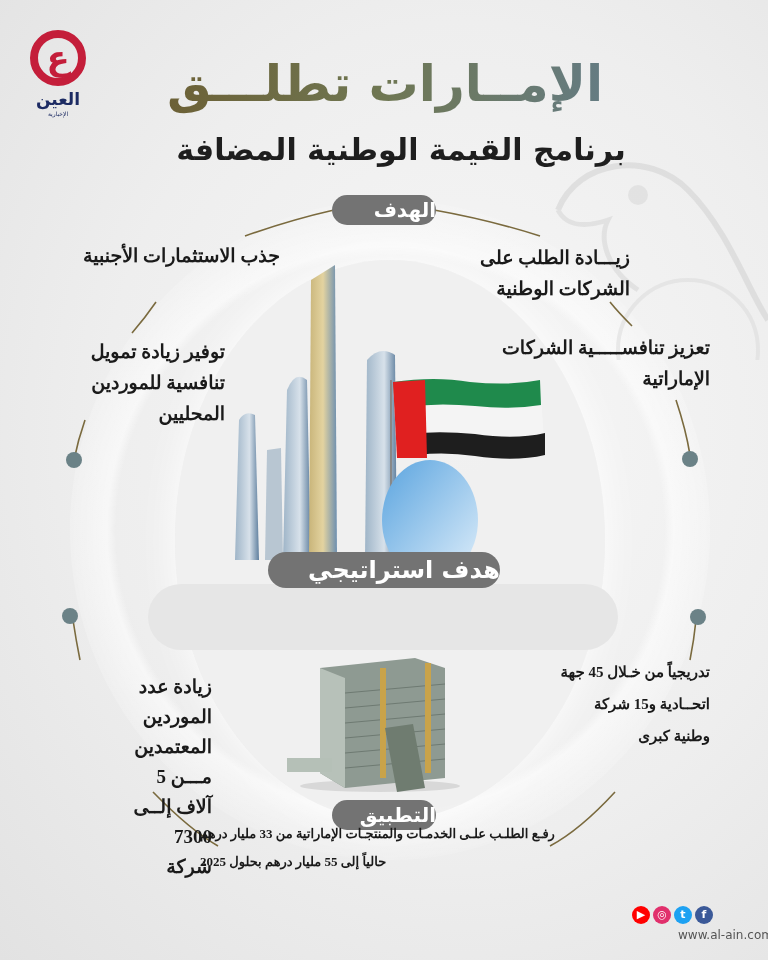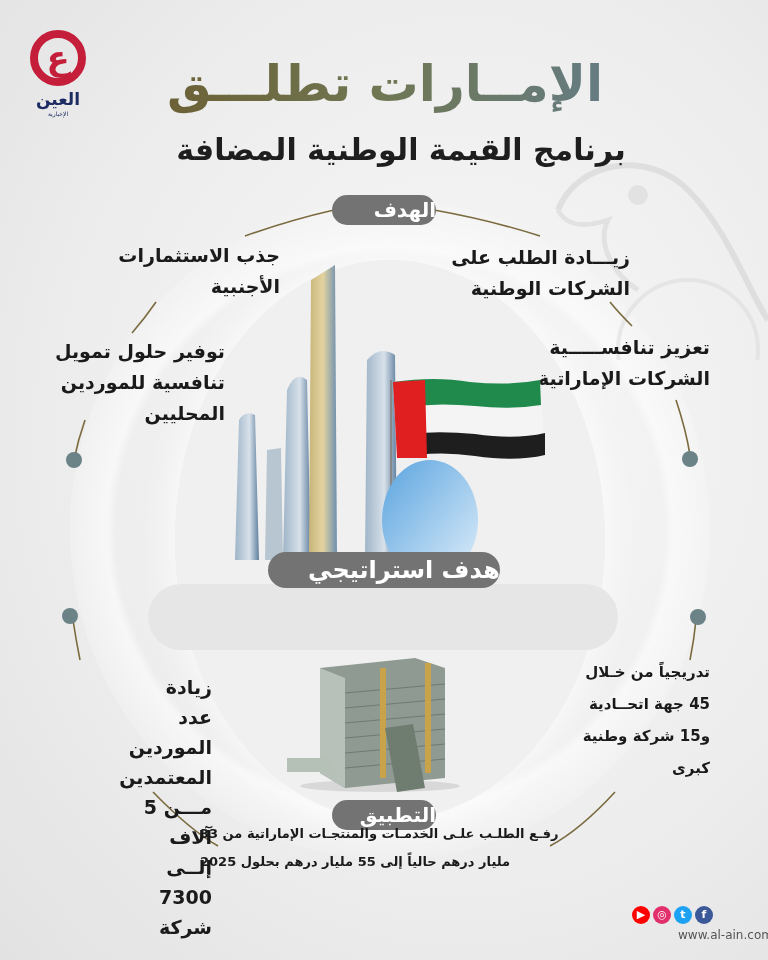--- a/index.html
+++ b/index.html
@@ -49,21 +49,21 @@
   .pill-strategy { left: 268px; top: 552px; width: 232px; height: 36px; font-size: 24px; line-height: 36px; border-radius: 18px; }
   .pill-apply { left: 332px; top: 800px; width: 104px; height: 30px; font-size: 20px; line-height: 30px; border-radius: 15px; }
 
   .strategy-box {
     position: absolute; left: 148px; top: 584px; width: 470px; height: 66px;
     background: #e6e6e6; border-radius: 33px; text-align: center;
     font-size: 19px; font-weight: bold; line-height: 30px; padding-top: 4px; color: #1a1a1a;
   }
 
   
-  .txt { position: absolute; font-weight: bold; color: #1a1a1a; font-size: 19px; line-height: 31px; text-align: right; }
+  .txt { position: absolute; font-weight: bold; color: #1a1a1a; font-size: 19px; line-height: 31px; text-align: right; font-family: Liberation Serif, serif; }
   .t-goal-r1 { left: 430px; top: 242px; width: 200px; }
   .t-goal-l1 { left: 80px; top: 240px; width: 200px; }
   .t-goal-r2 { left: 490px; top: 332px; width: 220px; }
   .t-goal-l2 { left: 40px; top: 336px; width: 185px; }
   .t-left-mid { left: 130px; top: 672px; width: 80px; font-size: 19px; line-height: 30px; }
   .t-right-mid { left: 560px; top: 656px; width: 150px; font-size: 15px; line-height: 32px; }
   .t-bottom { left: 200px; top: 820px; width: 370px; text-align: left; font-size: 13px; line-height: 28px; }
 
   
   .dot { position: absolute; width: 16px; height: 16px; border-radius: 50%; background: #6b8287; }
@@ -116,21 +116,21 @@
 </div>
 
 <div class="title-main">الإمــارات تطلـــق</div>
 <div class="title-sub">برنامج القيمة الوطنية المضافة</div>
 
 <div class="pill pill-goal">الهدف</div>
 
 <div class="txt t-goal-r1">زيـــادة الطلب على الشركات الوطنية</div>
 <div class="txt t-goal-l1">جذب الاستثمارات الأجنبية</div>
 <div class="txt t-goal-r2">تعزيز تنافســـــية الشركات الإماراتية</div>
-<div class="txt t-goal-l2">توفير حلول تمويل تنافسية للموردين المحليين</div>
+<div class="txt t-goal-l2">توفير زيادة تمويل تنافسية للموردين المحليين</div>
 
 <div class="dot" style="left:66px; top:452px;"></div>
 <div class="dot" style="left:682px; top:451px;"></div>
 <div class="dot" style="left:62px; top:608px;"></div>
 <div class="dot" style="left:690px; top:609px;"></div>
 
 <svg class="city" viewBox="0 0 330 310">
   <defs>
     <linearGradient id="gold" x1="0" x2="1">
       <stop offset="0" stop-color="#c9b57a"></stop>

